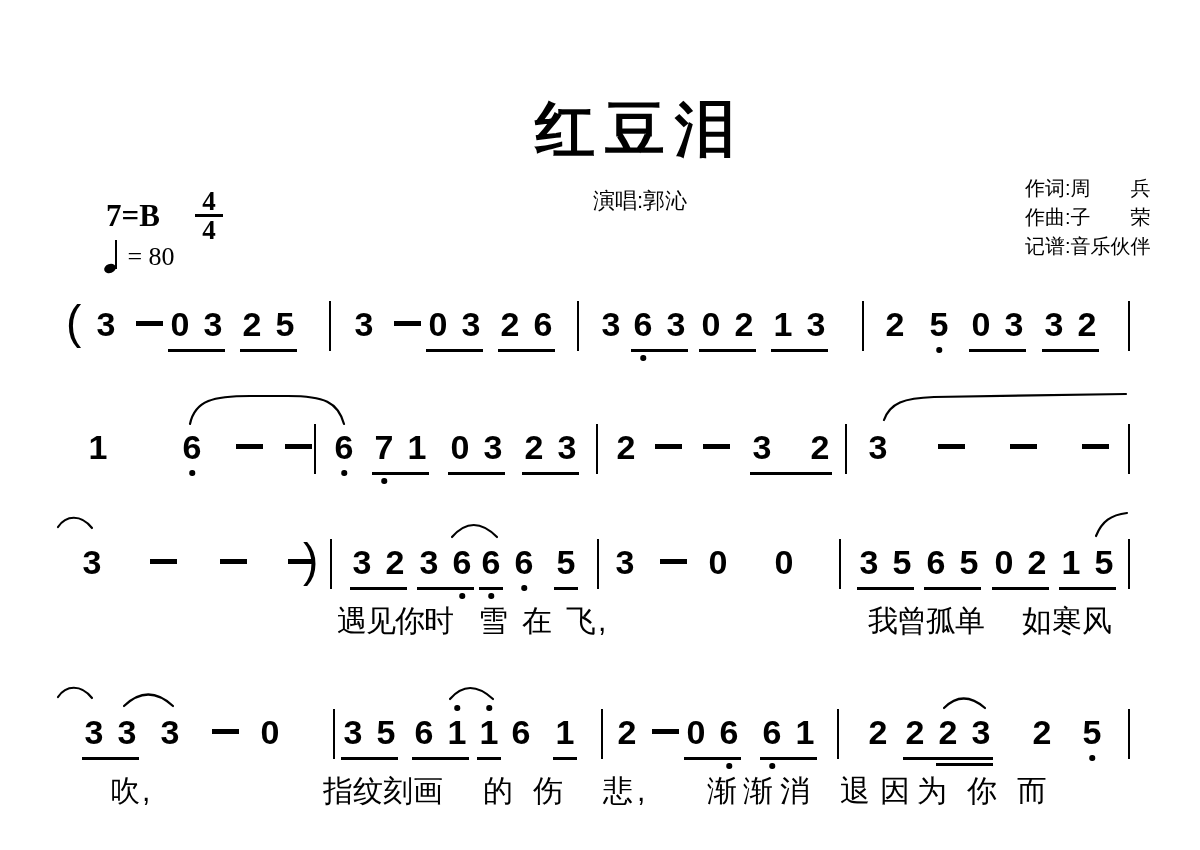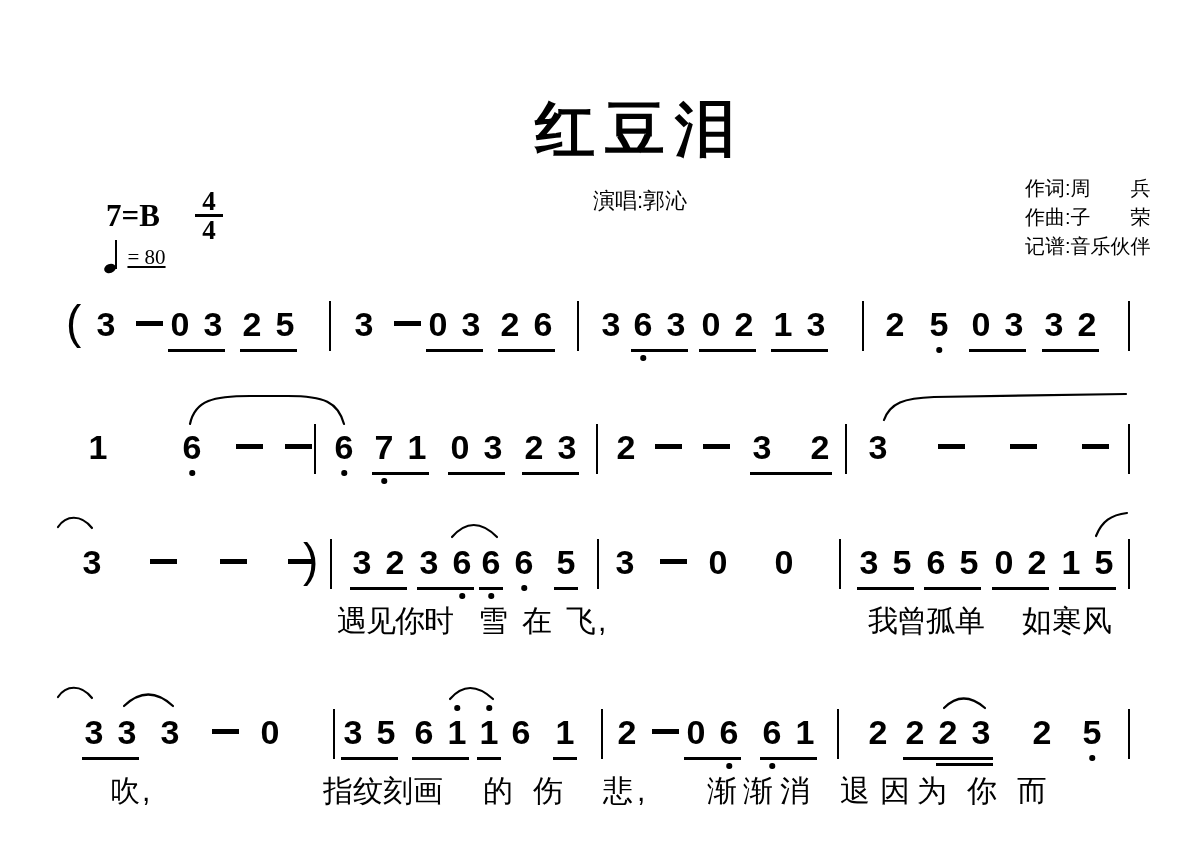--- a/index.html
+++ b/index.html
@@ -20,22 +20,22 @@
           font-weight:bold;font-size:31px;}
   #meter{top:188px;left:155px;width:28px;text-align:center;
          font-family:"Liberation Serif",serif;font-weight:bold;
          font-size:27px;line-height:26px;}
   #meter .den{border-top:3px solid #000;}
   #tempo{top:238px;left:64px;height:38px;}
   .qnote{position:relative;display:inline-block;width:15px;height:36px;vertical-align:bottom;}
   .qhead{position:absolute;bottom:1px;left:0;width:12px;height:9px;background:#000;
          border-radius:55%;transform:rotate(-20deg);}
   .qstem{position:absolute;right:2px;bottom:5px;width:2px;height:29px;background:#000;}
-  .tempo-txt{font-family:"Liberation Serif",serif;font-size:21px;vertical-align:bottom;
-             display:inline-block;margin-left:4px;line-height:34px;text-decoration:underline;}
+  .tempo-txt{font-family:"Liberation Serif",serif;font-size:26px;vertical-align:bottom;
+             display:inline-block;margin-left:4px;line-height:34px;}
 
   
   .mline{position:absolute;left:0;top:0;width:1200px;height:0;}
   .tok{position:absolute;}
   .grp{display:flex;padding:0 2px;}
   .nt{position:relative;display:inline-block;width:20px;line-height:38px;font-size:34px;
       font-weight:bold;text-align:center;font-family:"Liberation Sans",sans-serif;}
   .gap{display:inline-block;width:13px;}
   .xgap{display:inline-block;width:12px;}
   .ul1{position:absolute;left:0;right:0;top:44px;height:3px;background:#000;}

